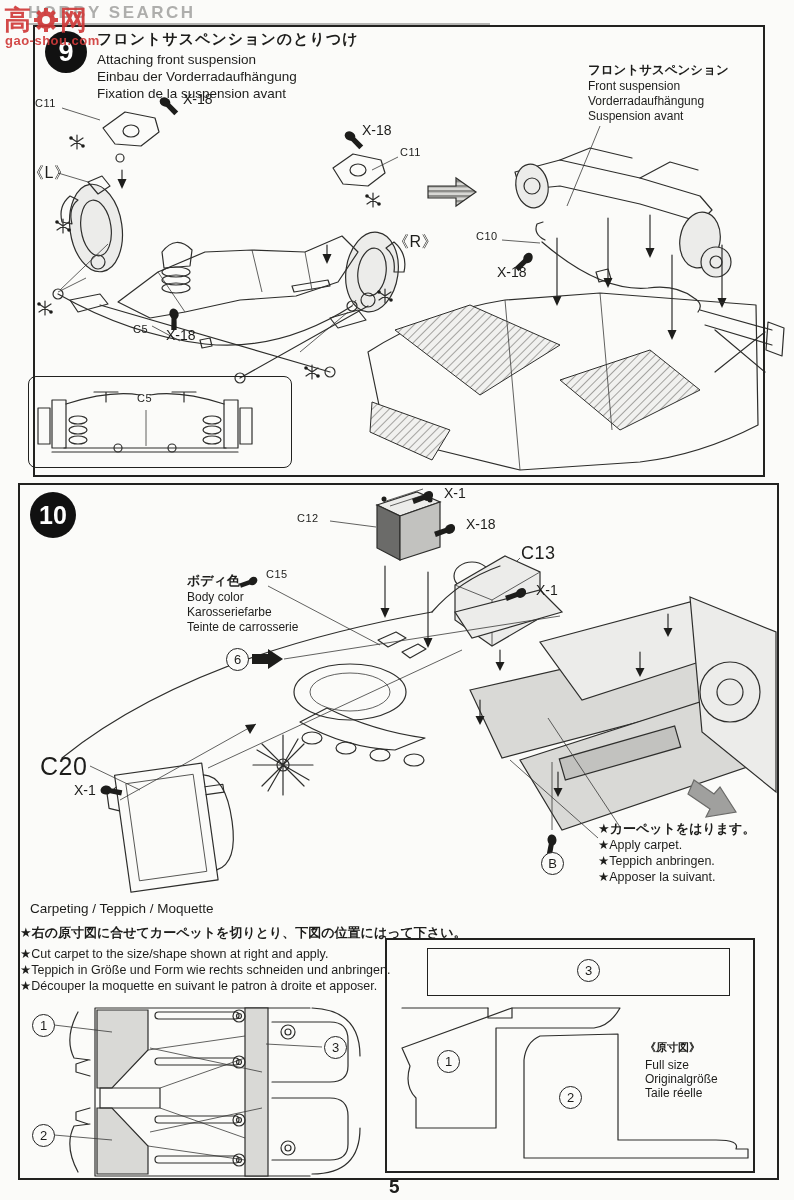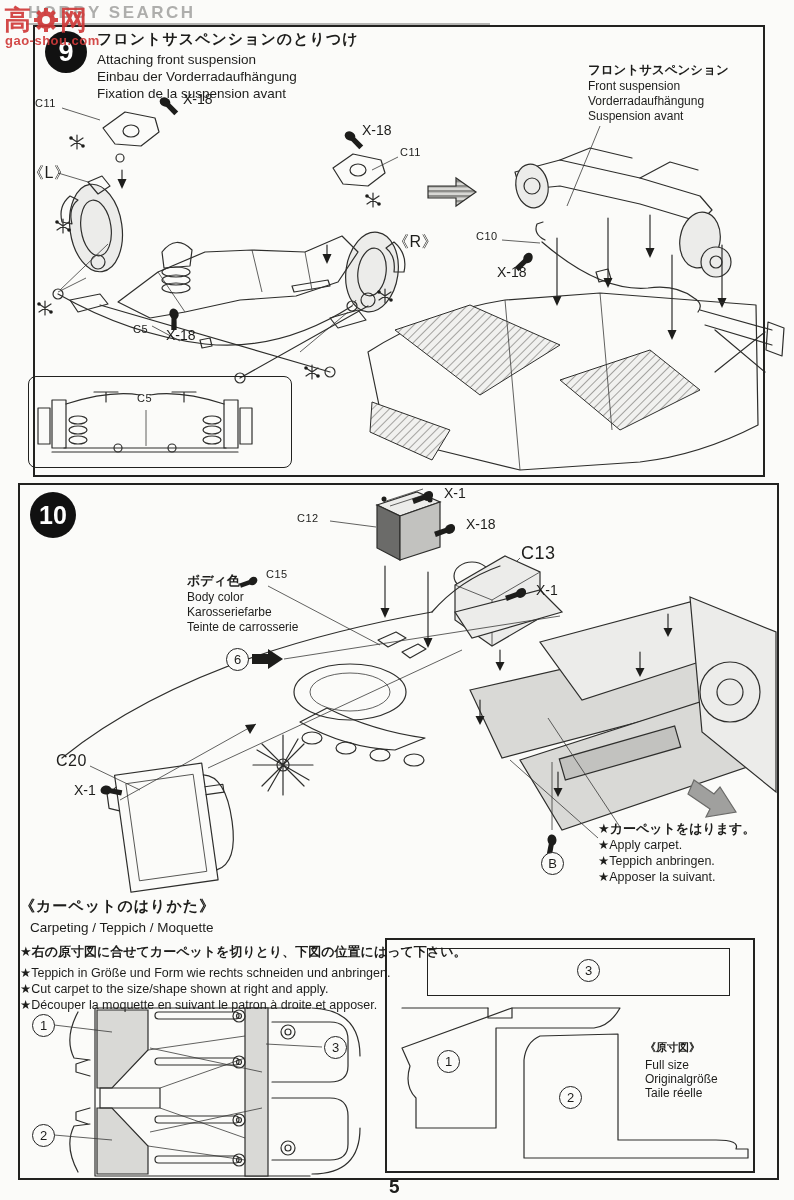--- a/index.html
+++ b/index.html
@@ -385,38 +385,37 @@
   <div class="titles" style="left:187px;top:572px">
     <div class="note-jp">ボディ色</div>
     <div class="c-sub">Body color</div>
     <div class="c-sub">Karosseriefarbe</div>
     <div class="c-sub">Teinte de carrosserie</div>
   </div>
   <div class="lbl" style="left:266px;top:568px">C15</div>
   <div class="cref" style="left:226px;top:648px">
     <span>6</span>
     </div>
-  <div class="lbl" style="left:56px;top:752px;font-size:16px">C20</div>
+  <div class="lbl" style="left:40px;top:752px;font-size:25px">C20</div>
   <div class="slbl" style="left:74px;top:782px">X-1</div>
   <div class="titles" style="left:598px;top:820px">
     <div class="note-jp" style="line-height:17px">★カーペットをはります。</div>
     <div class="note-sub">★Apply carpet.</div>
     <div class="note-sub">★Teppich anbringen.</div>
     <div class="note-sub">★Apposer la suivant.</div>
   </div>
   <div class="cref" style="left:541px;top:852px">
     <span>B</span>
     </div>
 
   <div class="titles" style="left:20px;top:897px">
-    <div style="font-size:15px;font-weight:bold;letter-spacing:1px">《カーペットのはりかた》</div>
     <div style="font-size:13.5px;margin:4px 0 8px 10px">Carpeting / Teppich / Moquette</div>
     <div class="note-jp" style="margin-bottom:4px">★右の原寸図に合せてカーペットを切りとり、下図の位置にはって下さい。</div>
+    <div class="note-sub">★Cut carpet to the size/shape shown at right and apply.</div>
     <div class="note-sub">★Teppich in Größe und Form wie rechts schneiden und anbringen.</div>
-    <div class="note-sub">★Cut carpet to the size/shape shown at right and apply.</div>
     <div class="note-sub">★Découper la moquette en suivant le patron à droite et apposer.</div>
   </div>
 
   <div class="cref" style="left:32px;top:1014px">
     <span>1</span>
     </div>
   <div class="cref" style="left:32px;top:1124px">
     <span>2</span>
     </div>
   <div class="cref" style="left:324px;top:1036px">

